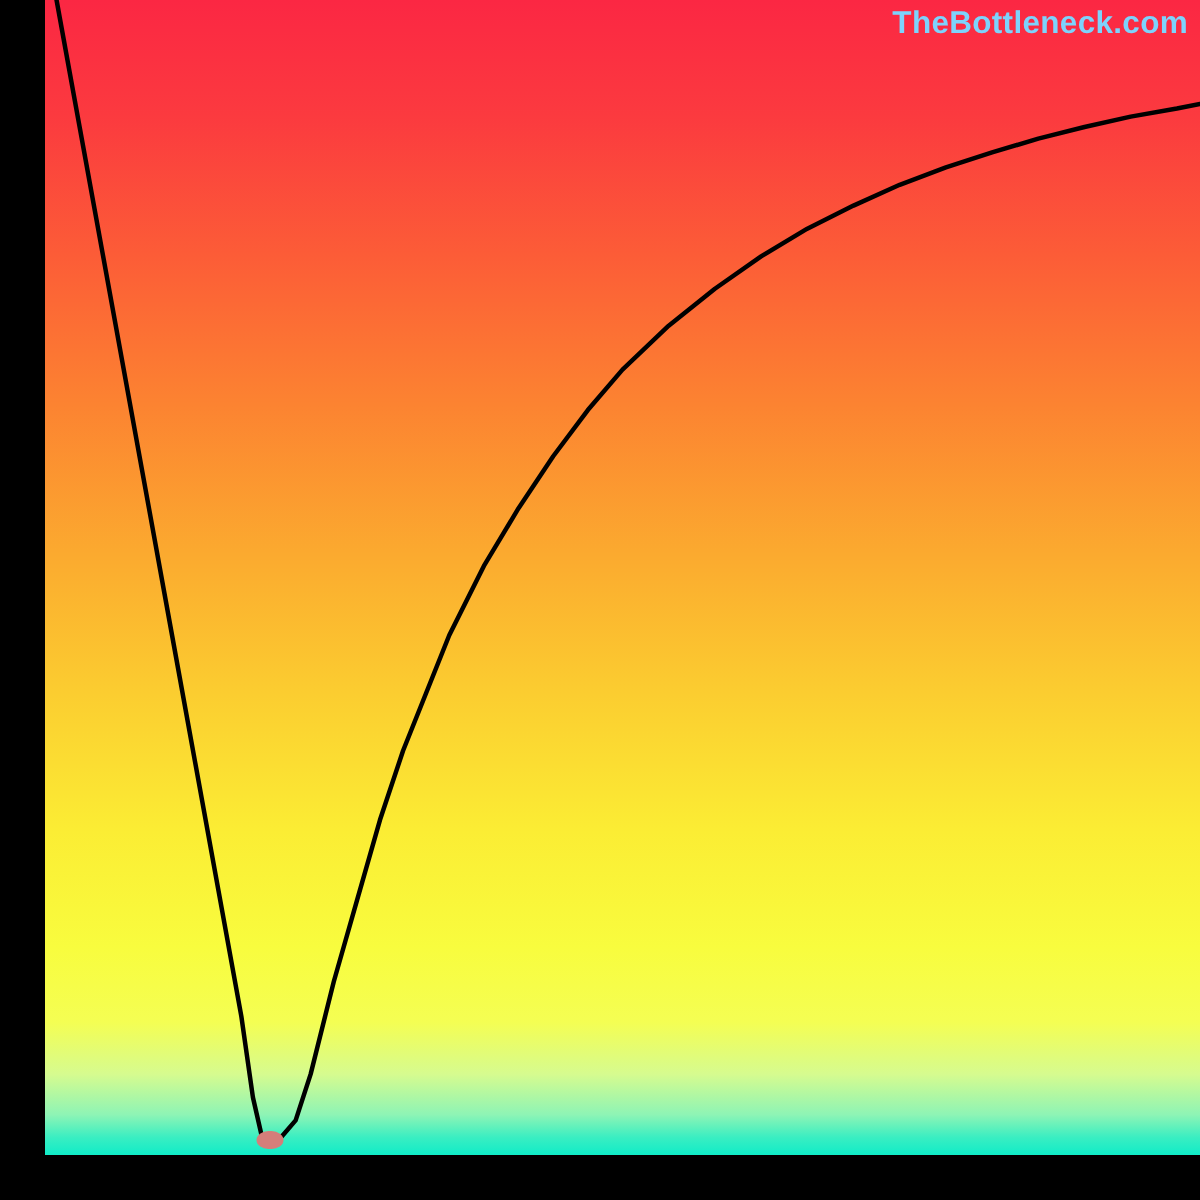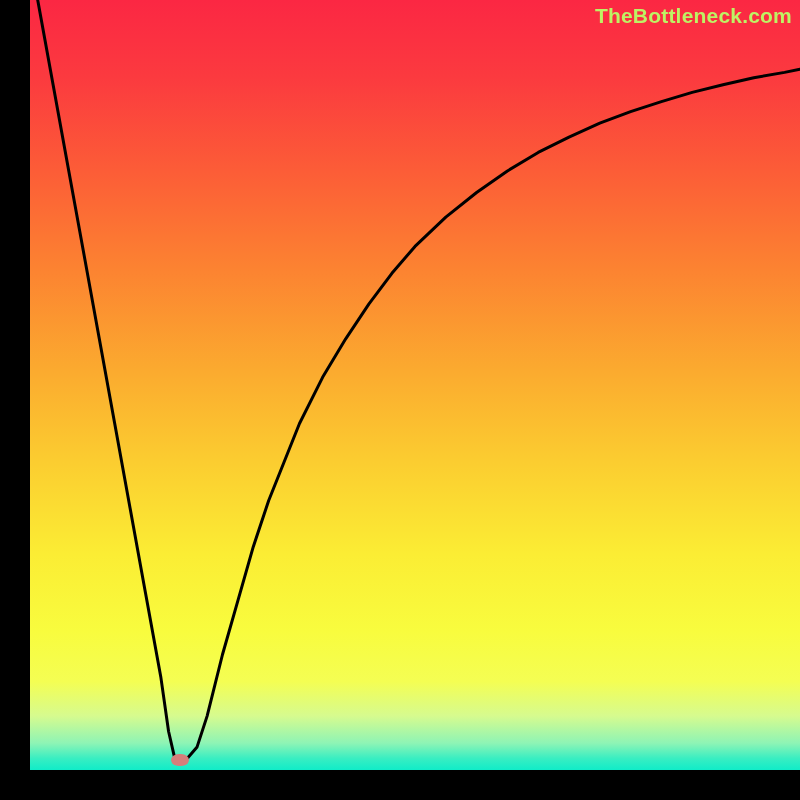--- a/index.html
+++ b/index.html
@@ -26,21 +26,21 @@
     height: 770px;
     display: block;
   }
   .watermark {
     position: absolute;
     top: 4px;
     right: 8px;
     font-family: Arial, Helvetica, sans-serif;
     font-size: 21px;
     font-weight: 600;
-    color: #bef264;
+    color: #7dd3fc;
     letter-spacing: 0.2px;
     user-select: none;
   }
   .marker {
     position: absolute;
     width: 18px;
     height: 12px;
     border-radius: 8px / 6px;
     background: #d57e7a;
     transform: translate(-50%, -50%);

